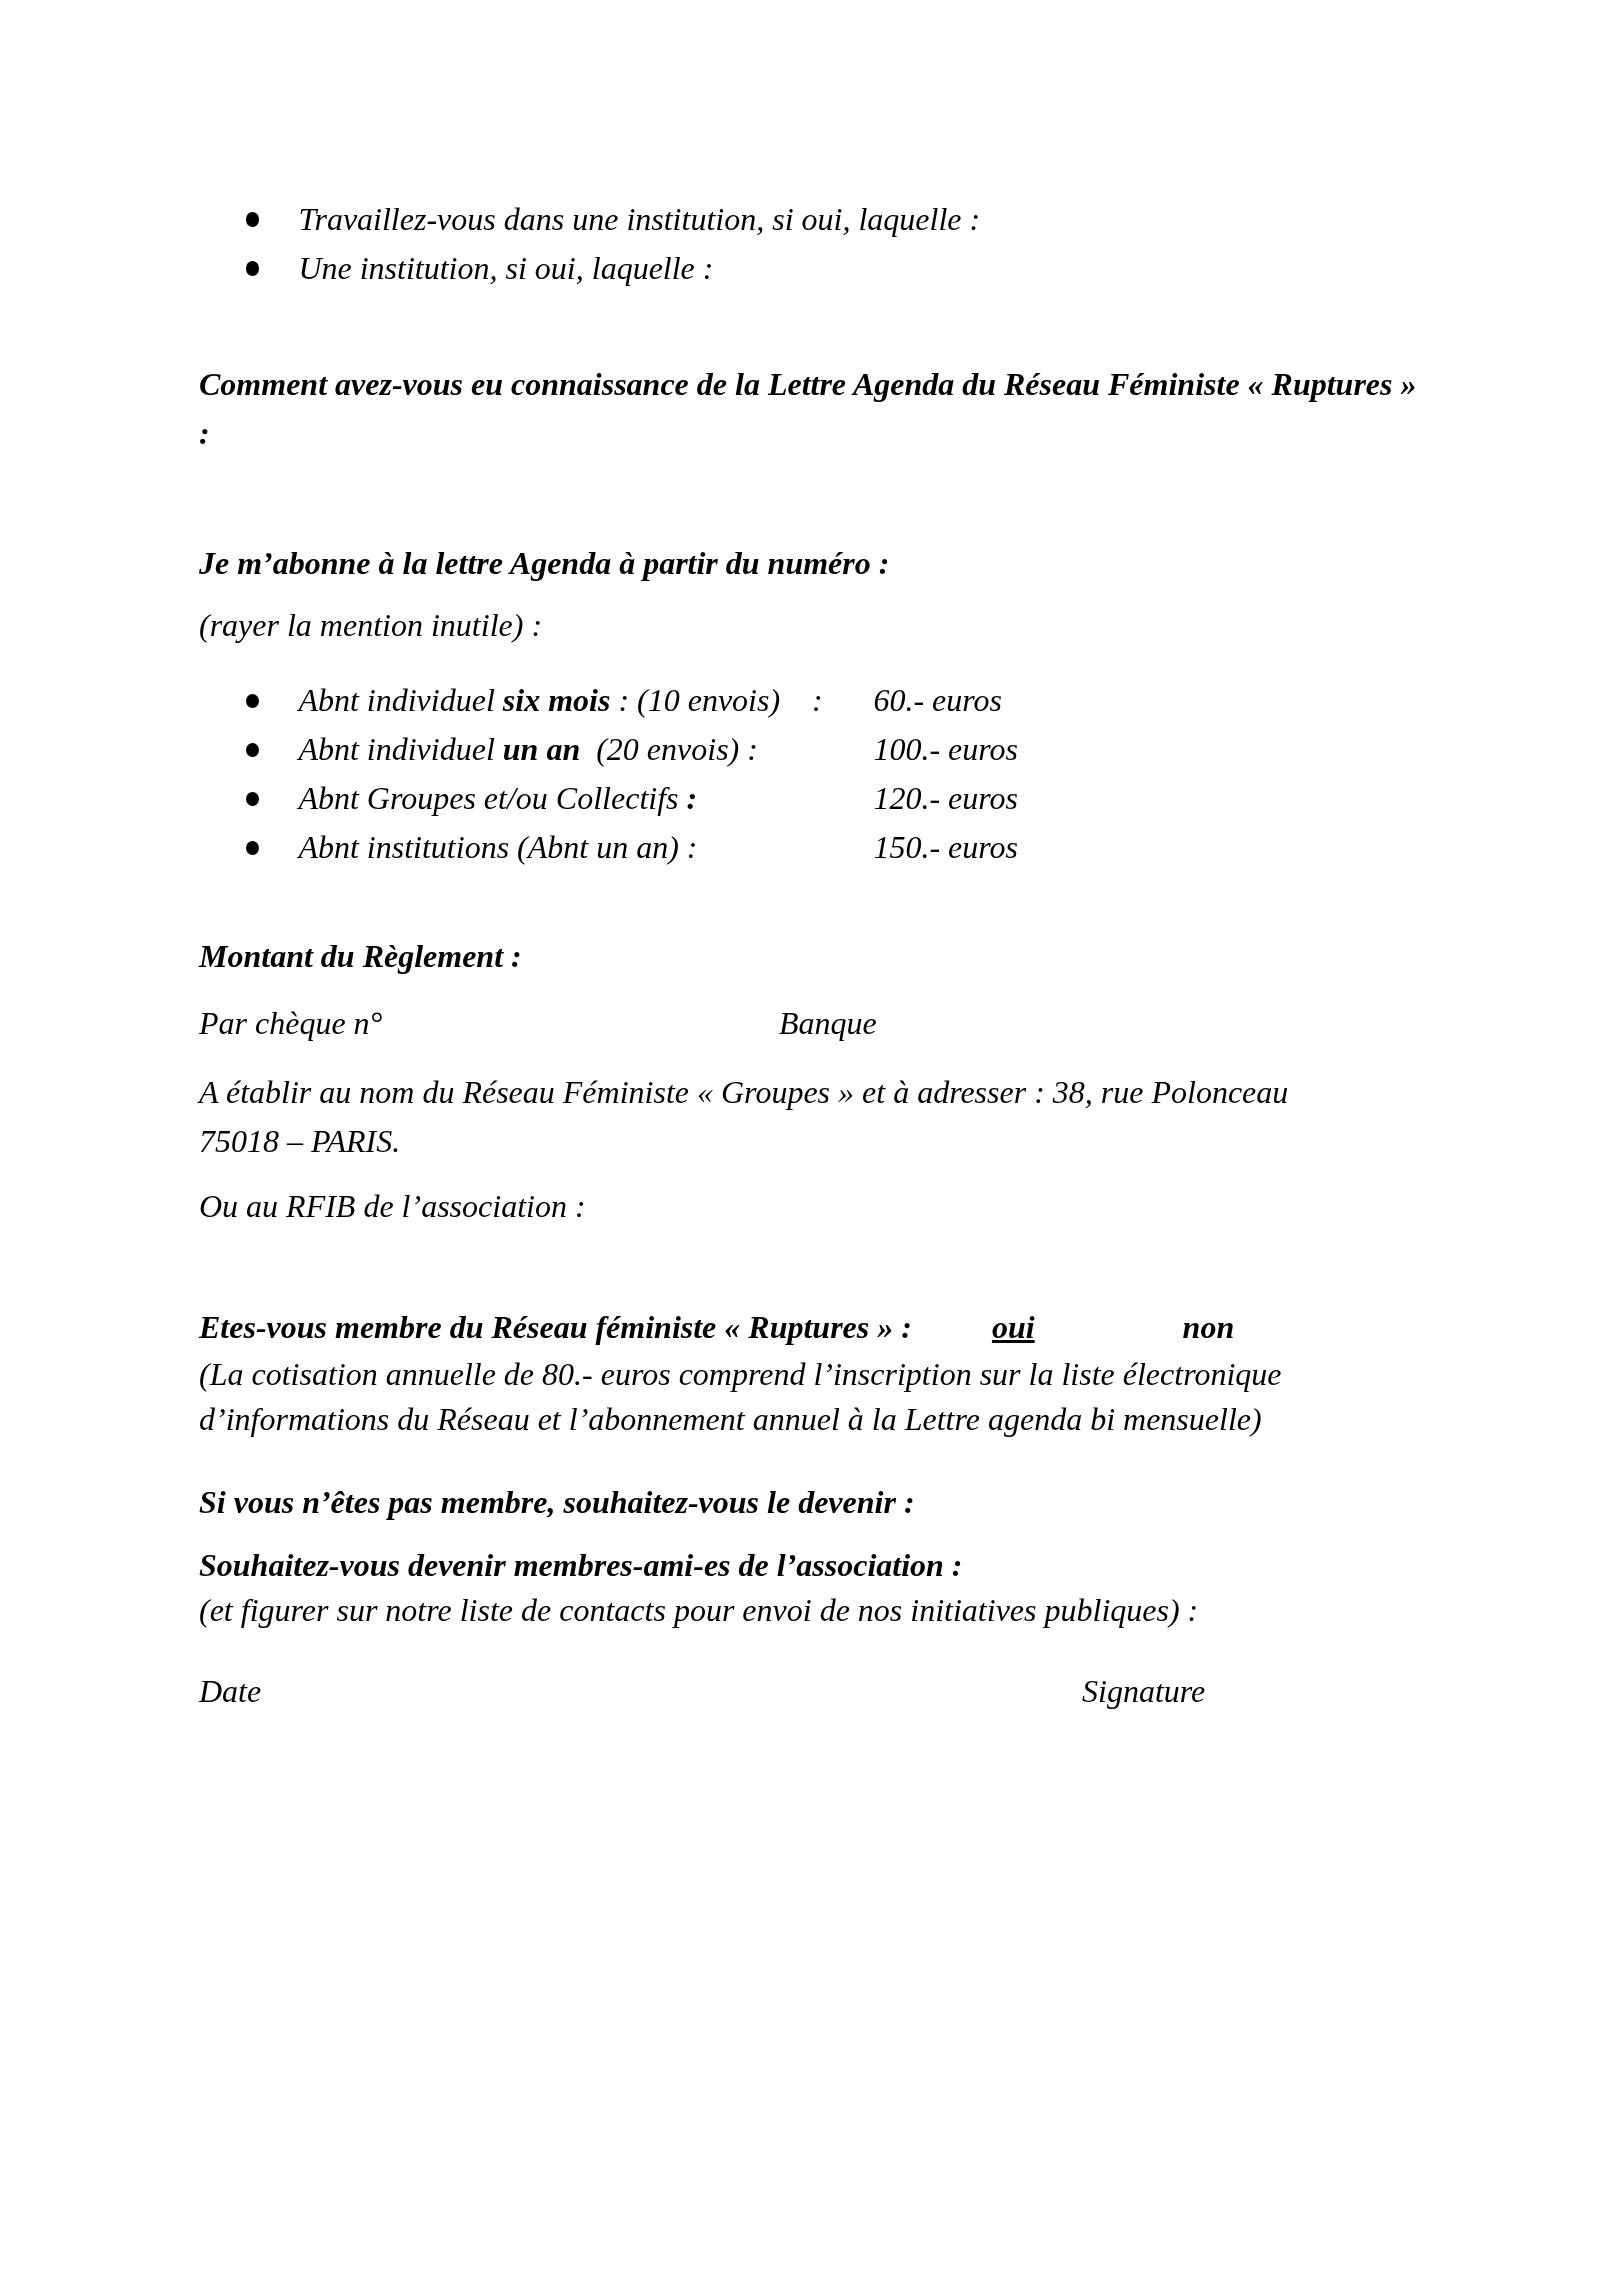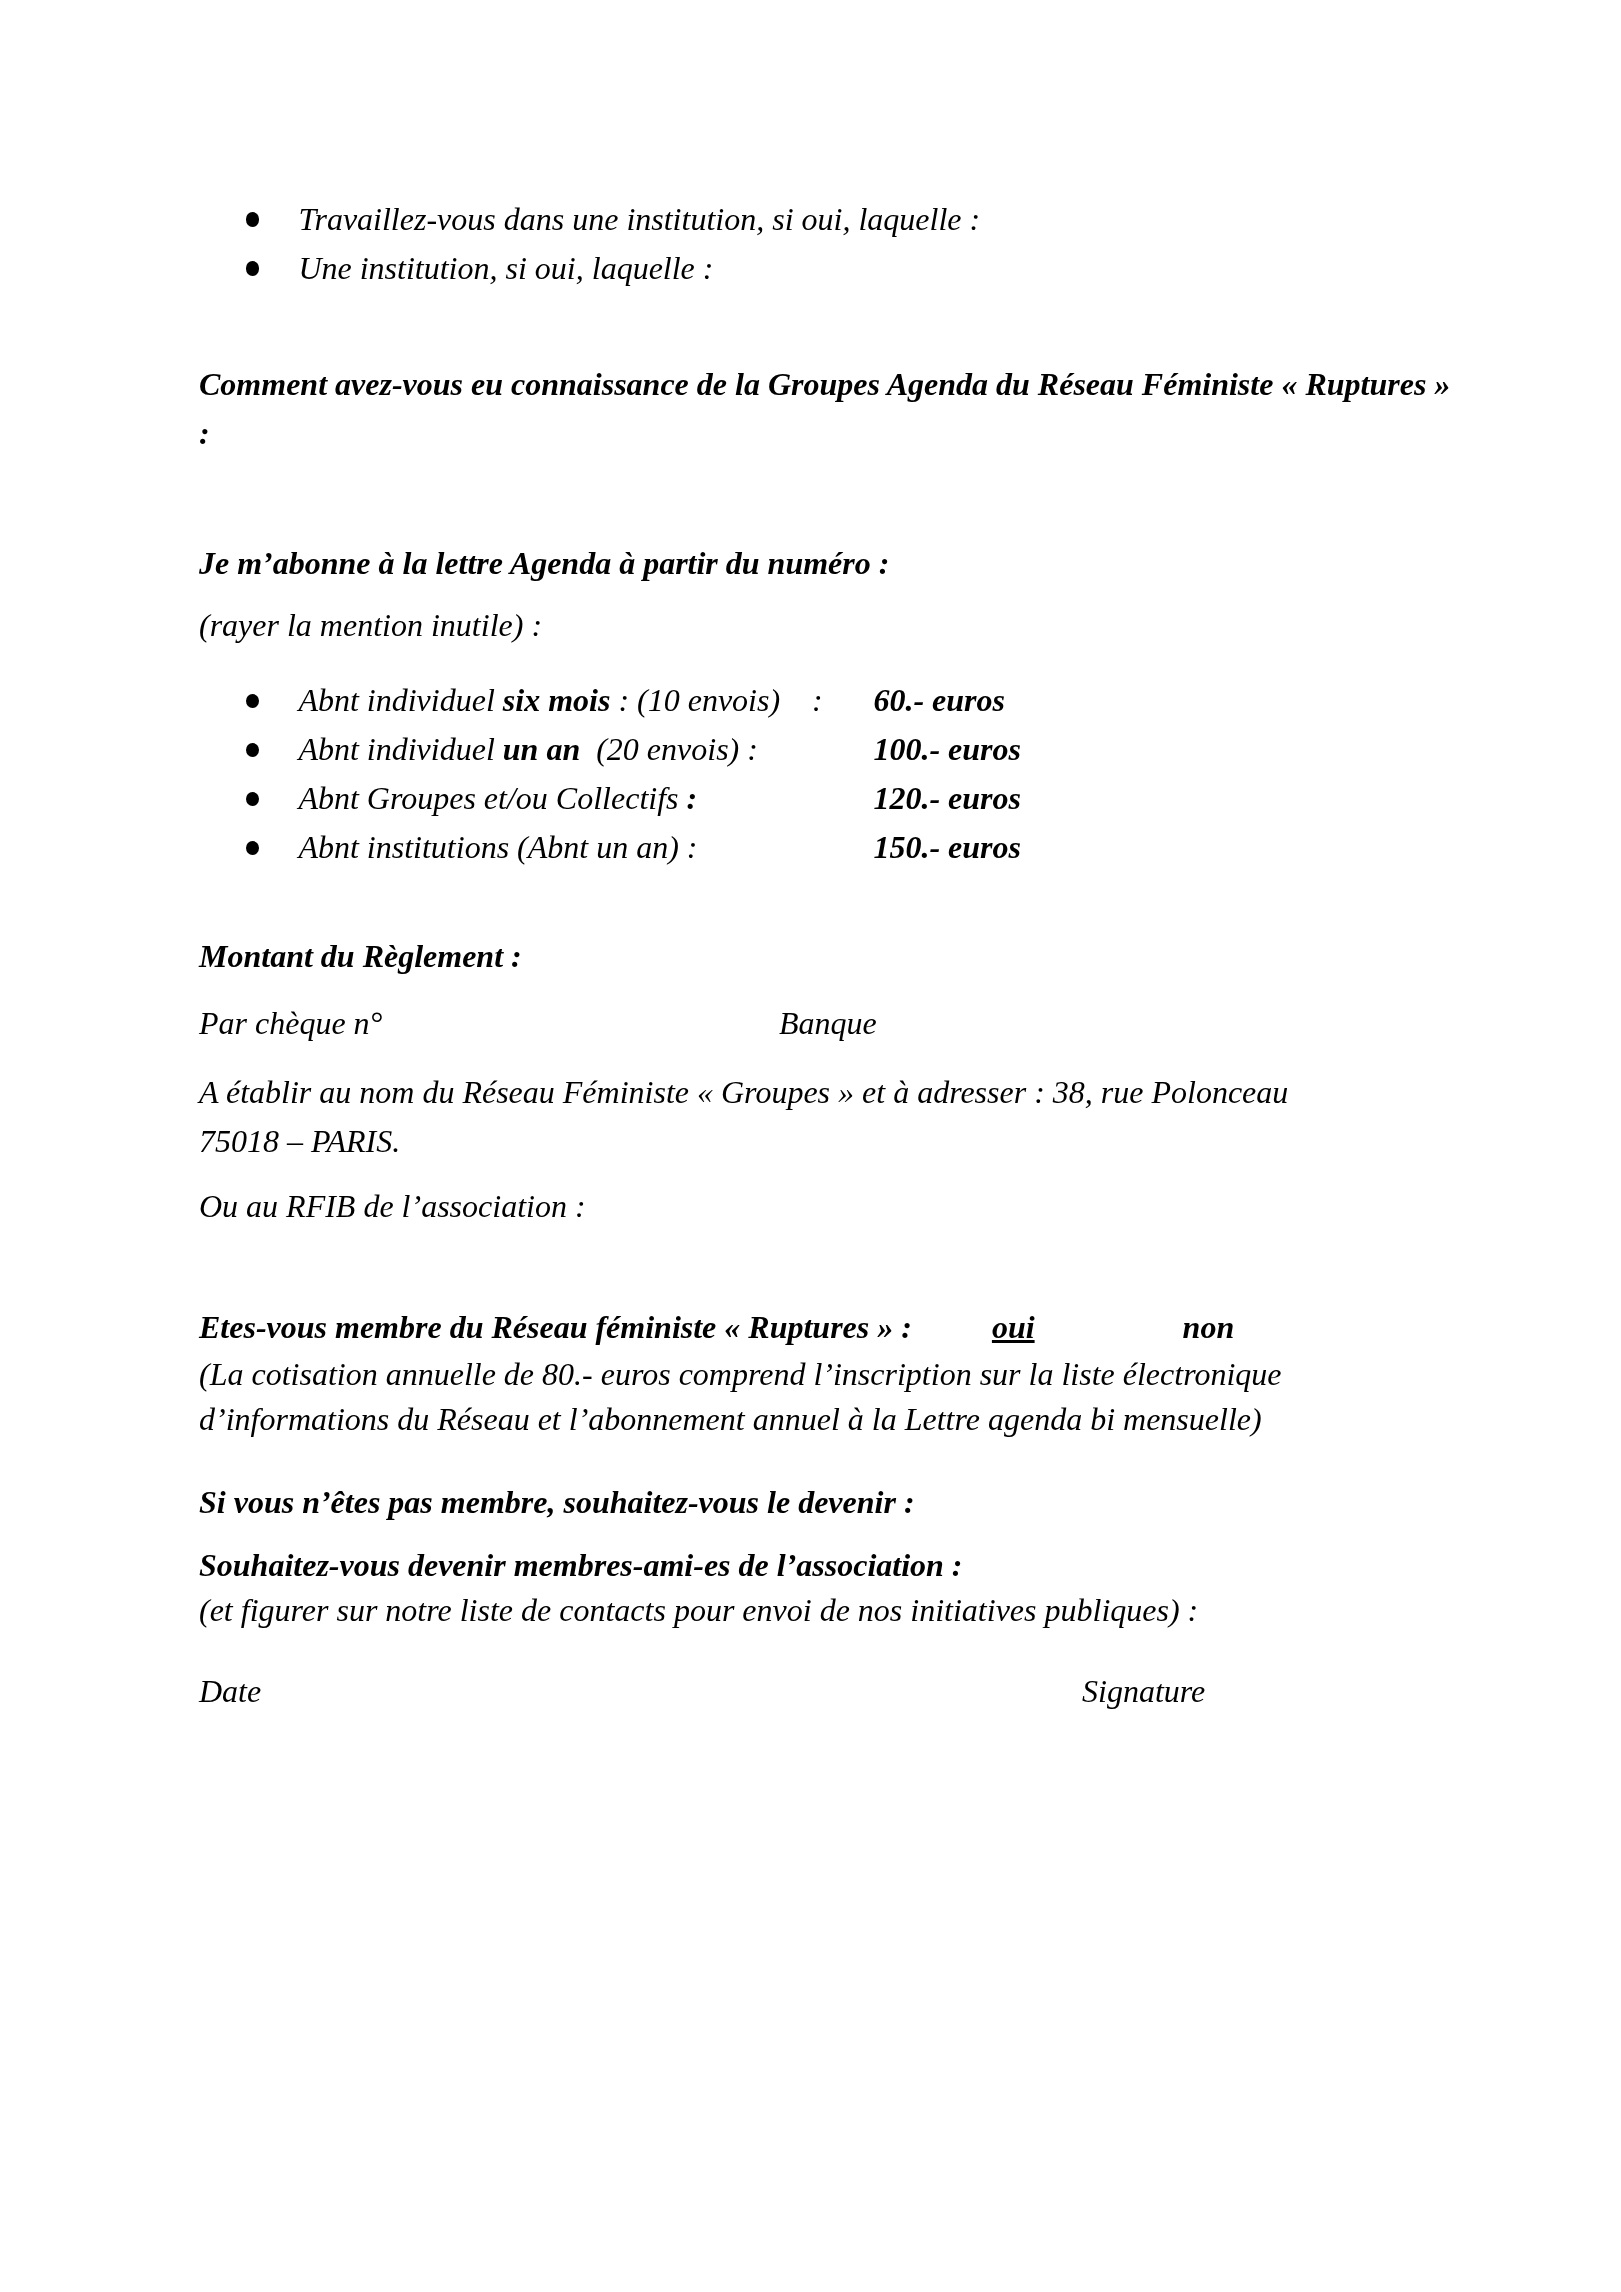--- a/index.html
+++ b/index.html
@@ -22,21 +22,21 @@
   .brow { display: flex; align-items: center; }
   .dot {
     flex: 0 0 auto;
     display: inline-block;
     width: 13.4px; height: 14.3px;
     border-radius: 50%;
     background: #000;
     margin: 0 39px 0 47px;
   }
   .plabel { flex: 0 0 575px; white-space: nowrap; }
-  .pprice { white-space: nowrap; font-weight: bold; }
+  .pprice { white-space: nowrap; font-weight: normal; }
   .notes { line-height: 45px; }
   .spacer-cheque { display: inline-block; width: 580px; }
   .spacer-date { display: inline-block; width: 883px; }
   .oui-gap { margin-left: 80px; text-decoration: underline; }
   .non-gap { margin-left: 148px; margin-top: 40px; }
 </style>
 </head>
 <body>
 
 <div class="page">
@@ -46,21 +46,21 @@
       <span class="dot"></span>
       <span class="line">Travaillez-vous dans une institution, si oui, laquelle :</span>
     </div>
     <div class="brow">
       <span class="dot"></span>
       <span class="line">Une institution, si oui, laquelle :</span>
     </div>
   </div>
 
   <div class="bold" style="margin-top:67px">
-    <div class="line">Comment avez-vous eu connaissance de la Groupes Agenda du Réseau Féministe « Ruptures »</div>
+    <div class="line">Comment avez-vous eu connaissance de la Lettre Agenda du Réseau Féministe « Ruptures »</div>
     <div class="line">:</div>
   </div>
 
   <div class="line bold" style="margin-top:81px">Je m’abonne à la lettre Agenda à partir du numéro :</div>
 
   <div class="line" style="margin-top:13.4px">(rayer la mention inutile) :</div>
 
   <div style="margin-top:26px">
     <div class="brow">
       <span class="dot"></span>

